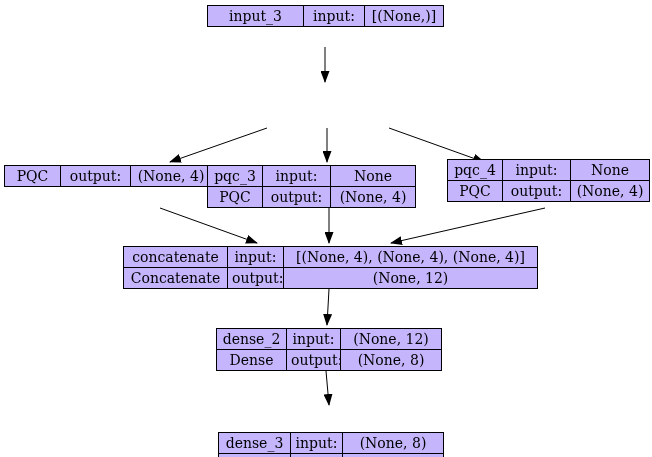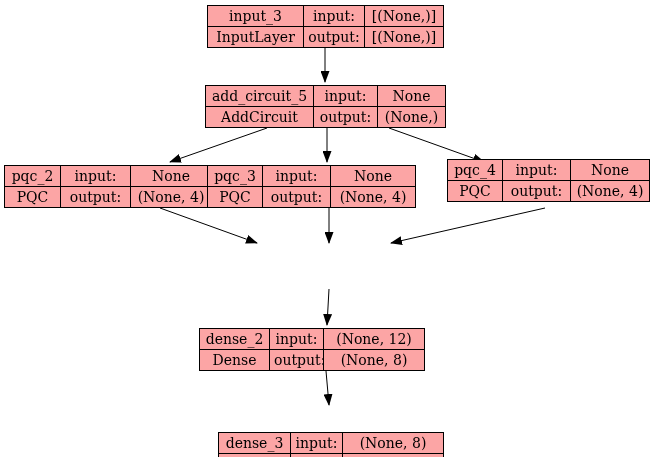--- a/index.html
+++ b/index.html
@@ -19,21 +19,21 @@
     left: 0;
     top: 0;
     width: 652px;
     height: 457px;
     pointer-events: none;
   }
   table.node {
     position: absolute;
     border-collapse: collapse;
     table-layout: fixed;
-    background: #fca5a5;
+    background: #c4b5fd;
   }
   table.node td {
     border: 1px solid #000000;
     color: #000000;
     font-size: 14px;
     line-height: 20px;
     height: 20px;
     text-align: center;
     padding: 0 4px;
     white-space: nowrap;
@@ -69,61 +69,32 @@
         <col style="width:96px">
         <col style="width:61px">
         <col style="width:79px">
       </colgroup>
     <tbody>
     <tr>
       <td>input_3</td>
       <td>input:</td>
       <td>[(None,)]</td>
     </tr>
-    <tr>
-      <td>InputLayer</td>
-      <td>output:</td>
-      <td>[(None,)]</td>
-    </tr>
-    </tbody>
-  </table>
-
-  <table class="node" style="left:205px; top:85px; width:240px">
-    <colgroup>
-        <col style="width:108px">
-        <col style="width:64px">
-        <col style="width:68px">
-      </colgroup>
-    <tbody>
-    <tr>
-      <td>add_circuit_5</td>
-      <td>input:</td>
-      <td>None</td>
-    </tr>
-    <tr>
-      <td>AddCircuit</td>
-      <td>output:</td>
-      <td>(None,)</td>
-    </tr>
-    </tbody>
-  </table>
+    </tbody>
+  </table>
+
 
   <table class="node" style="left:4px; top:165px; width:207px">
     <colgroup>
         <col style="width:56px">
         <col style="width:70px">
         <col style="width:81px">
       </colgroup>
     <tbody>
     <tr>
-      <td>pqc_2</td>
-      <td>input:</td>
-      <td>None</td>
-    </tr>
-    <tr>
       <td>PQC</td>
       <td>output:</td>
       <td>(None, 4)</td>
     </tr>
     </tbody>
   </table>
 
   <table class="node" style="left:207px; top:165px; width:208px">
     <colgroup>
         <col style="width:55px">
@@ -157,22 +128,41 @@
       <td>None</td>
     </tr>
     <tr>
       <td>PQC</td>
       <td>output:</td>
       <td>(None, 4)</td>
     </tr>
     </tbody>
   </table>
 
-
-  <table class="node" style="left:199px; top:328px; width:225px">
+  <table class="node" style="left:123px; top:246px; width:414px">
+    <colgroup>
+        <col style="width:104px">
+        <col style="width:56px">
+        <col style="width:254px">
+      </colgroup>
+    <tbody>
+    <tr>
+      <td>concatenate</td>
+      <td>input:</td>
+      <td>[(None, 4), (None, 4), (None, 4)]</td>
+    </tr>
+    <tr>
+      <td>Concatenate</td>
+      <td>output:</td>
+      <td>(None, 12)</td>
+    </tr>
+    </tbody>
+  </table>
+
+  <table class="node" style="left:216px; top:328px; width:225px">
     <colgroup>
         <col style="width:70px">
         <col style="width:54px">
         <col style="width:101px">
       </colgroup>
     <tbody>
     <tr>
       <td>dense_2</td>
       <td>input:</td>
       <td>(None, 12)</td>

